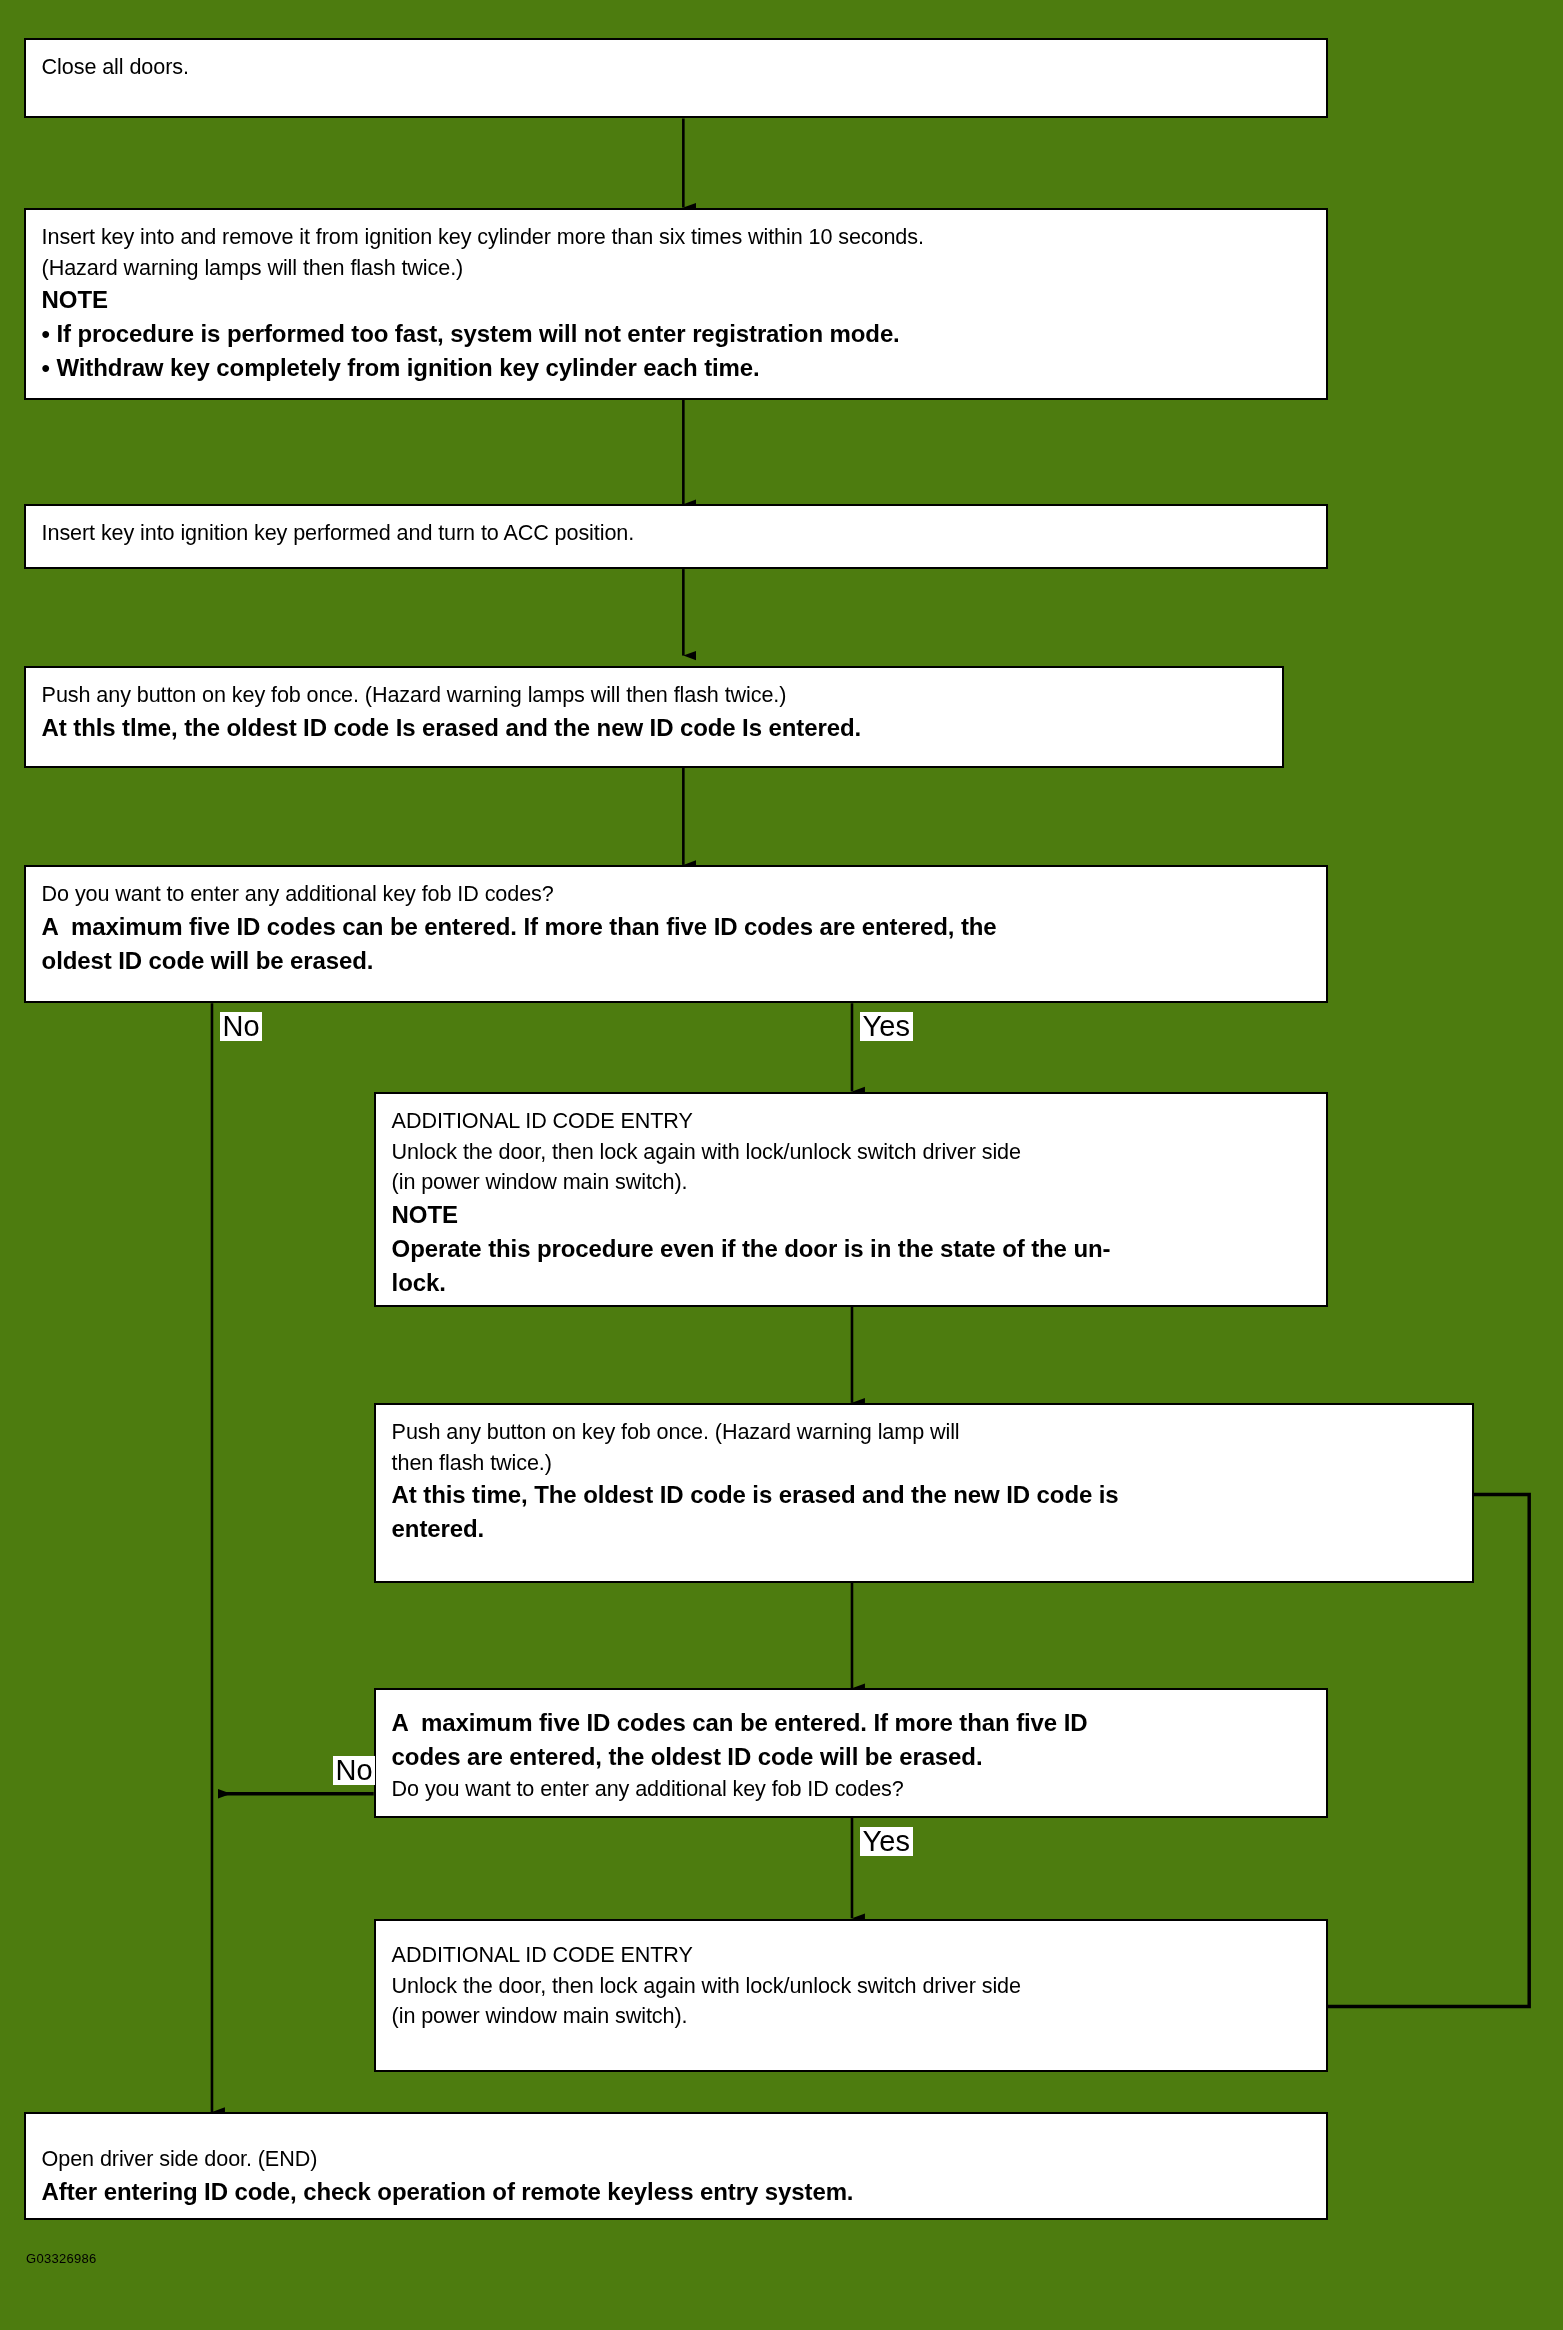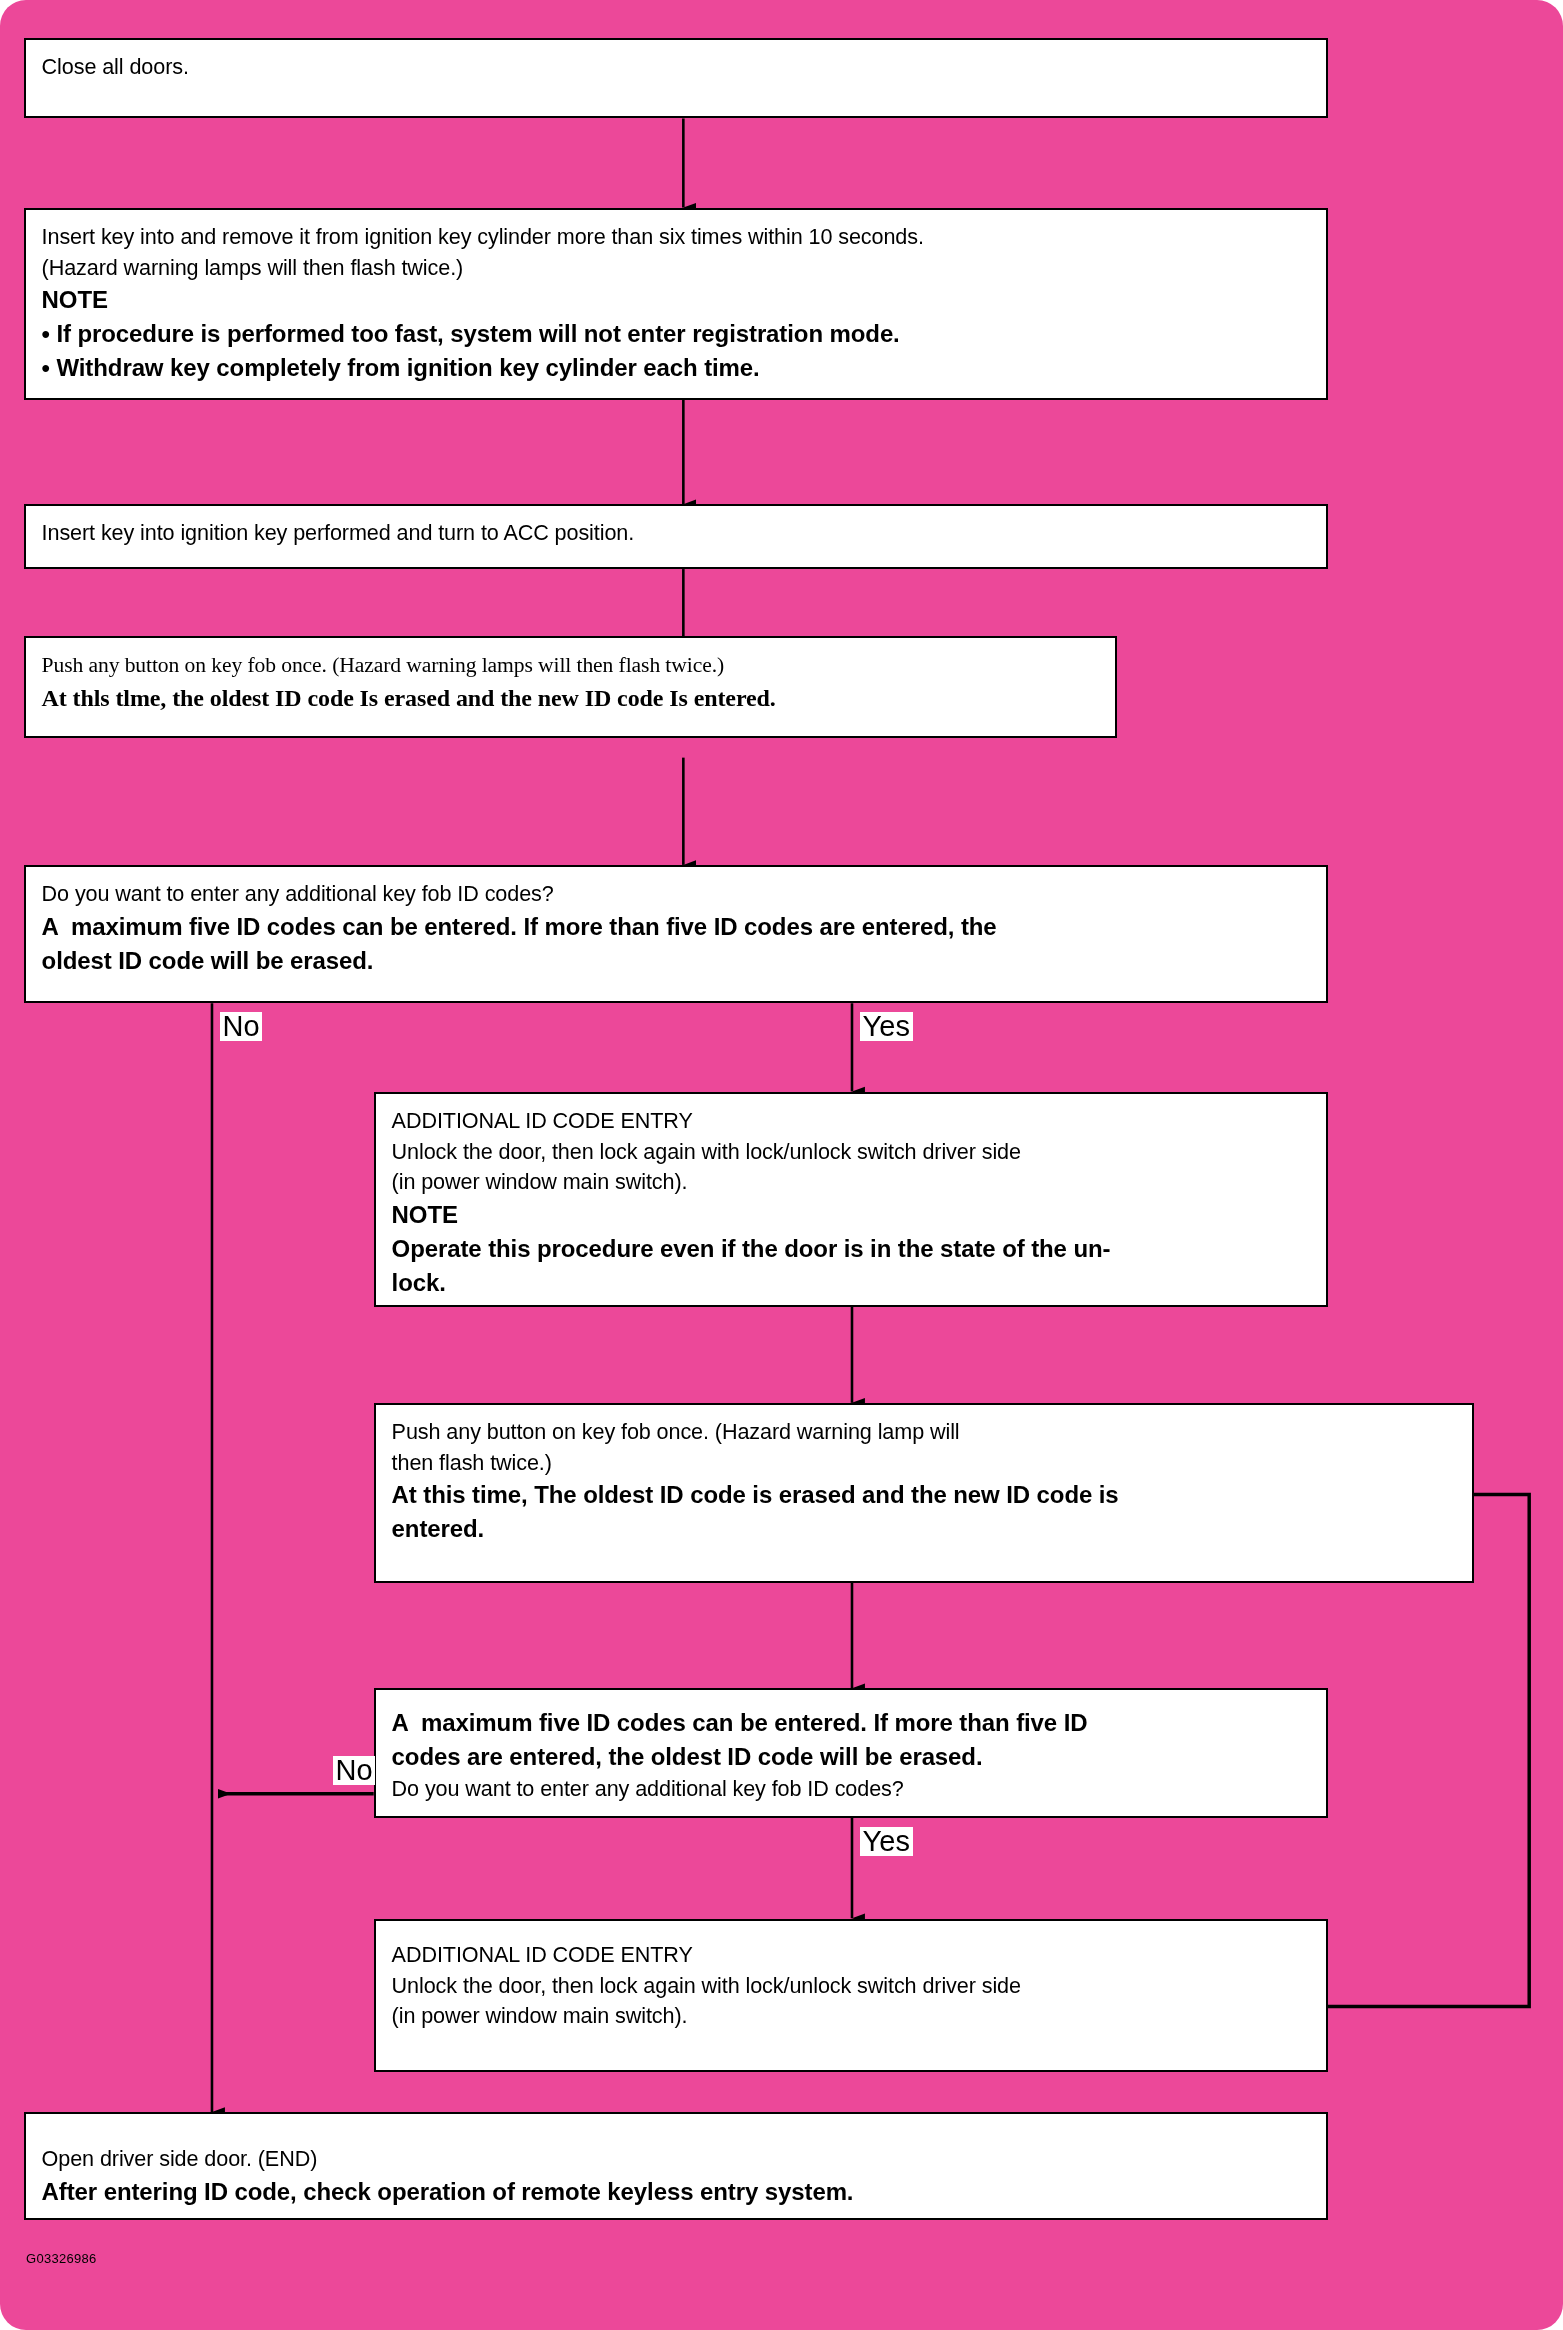--- a/index.html
+++ b/index.html
@@ -8,23 +8,22 @@
     background: #ffffff;
   }
   body {
     font-family: "Liberation Sans", sans-serif;
     color: #000000;
   }
   #page {
     position: relative;
     width: 1563px;
     height: 2330px;
-    background: #ec4899;
+    background: #4d7c0f;
     overflow: hidden;
-    border-radius: 26px;
   }
   
   .box {
     position: absolute;
     box-sizing: border-box;
     border: 2.6px solid #000000;
     background: #ffffff;
     padding: 12px 14px 12px 15.6px;
     z-index: 3;
   }
@@ -115,21 +114,21 @@
     <div class="line-n">(Hazard warning lamps will then flash twice.)</div>
     <div class="line-b">NOTE</div>
     <div class="line-b">• If procedure is performed too fast, system will not enter registration mode.</div>
     <div class="line-b">• Withdraw key completely from ignition key cylinder each time.</div>
   </div>
 
   <div class="box" style="left:24px; top:504px; width:1304px; height:65px;">
     <div class="line-n">Insert key into ignition key performed and turn to ACC position.</div>
   </div>
 
-  <div class="box" style="left:24px; top:636px; width:1093px; height:102px;font-family:Liberation Serif, serif;">
+  <div class="box" style="left:24px; top:666px; width:1260px; height:102px;">
     <div class="line-n">Push any button on key fob once. (Hazard warning lamps will then flash twice.)</div>
     <div class="line-b">At thls tlme, the oldest ID code Is erased and the new ID code Is entered.</div>
   </div>
 
   <div class="box" style="left:24px; top:865px; width:1304px; height:138px;">
     <div class="line-n">Do you want to enter any additional key fob ID codes?</div>
     <div class="line-b">A  maximum five ID codes can be entered. If more than five ID codes are entered, the</div>
     <div class="line-b">oldest ID code will be erased.</div>
   </div>
 

